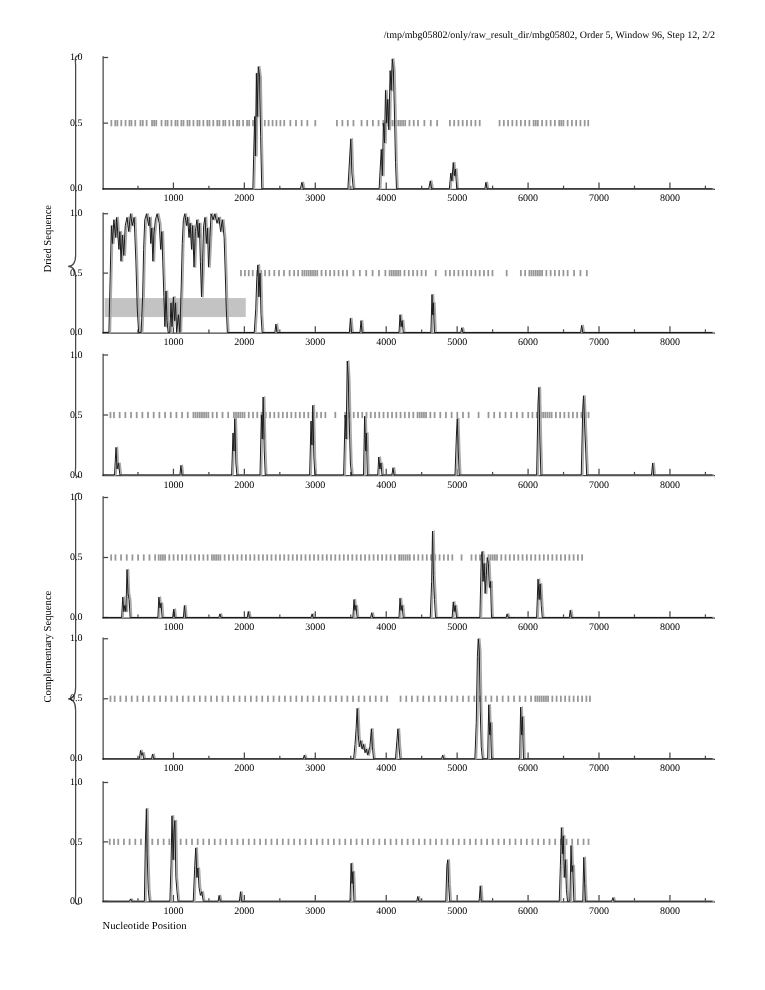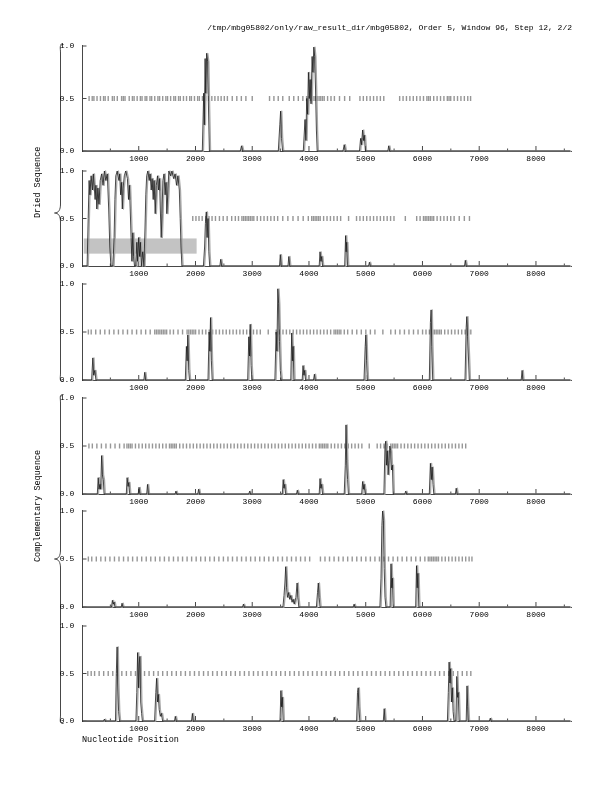--- a/index.html
+++ b/index.html
@@ -1,31 +1,31 @@
 <!DOCTYPE html>
 <html><head>
 <meta charset="utf-8">
 <style>
   html,body{margin:0;padding:0;background:#fff;}
   #figure{
     position:relative;width:612px;height:792px;background:#ffffff;
-    font-family:Liberation Mono, monospace;color:#000;overflow:hidden;
+    font-family:Liberation Serif, serif;color:#000;overflow:hidden;
   }
   .chart-title{
     position:absolute;top:23px;right:40px;font-size:8px;letter-spacing:0;white-space:nowrap;
   }
   .group-label{
     position:absolute;font-size:8.5px;white-space:nowrap;
     transform:rotate(-90deg) translateY(-50%);transform-origin:left top;
   }
   .x-axis-label{
     position:absolute;left:82px;width:488px;text-align:left;top:735px;font-size:8.5px;
   }
   .tick-label{position:absolute;font-size:8px;line-height:10px;}
-  .y-tick{width:22px;text-align:center;}
+  .y-tick{width:22px;text-align:left;}
   .x-tick{width:44px;text-align:center;}
   svg{position:absolute;overflow:visible;}
 </style>
 </head>
 <body>
 
 <div id="figure">
   <div class="chart-title">/tmp/mbg05802/only/raw_result_dir/mbg05802, Order 5, Window 96, Step 12, 2/2</div>
 
   <div class="group-label" style="left:38px;top:218px;">Dried Sequence</div>

